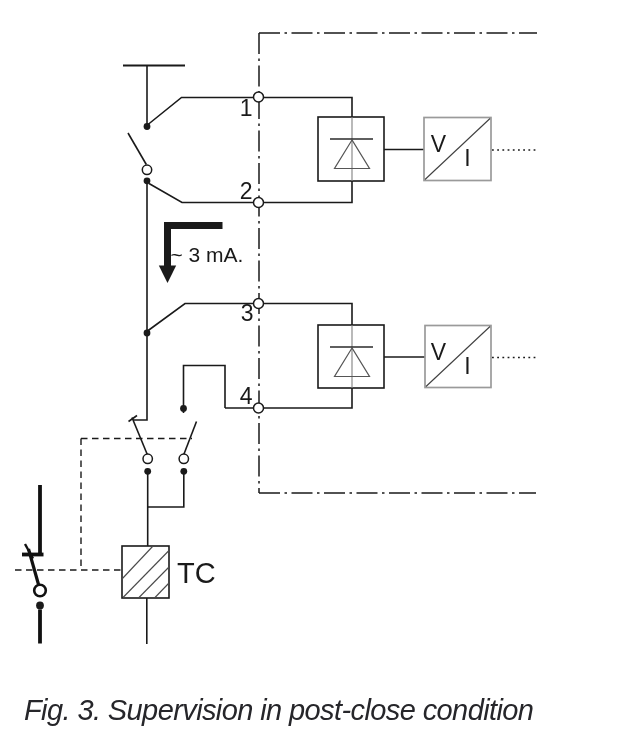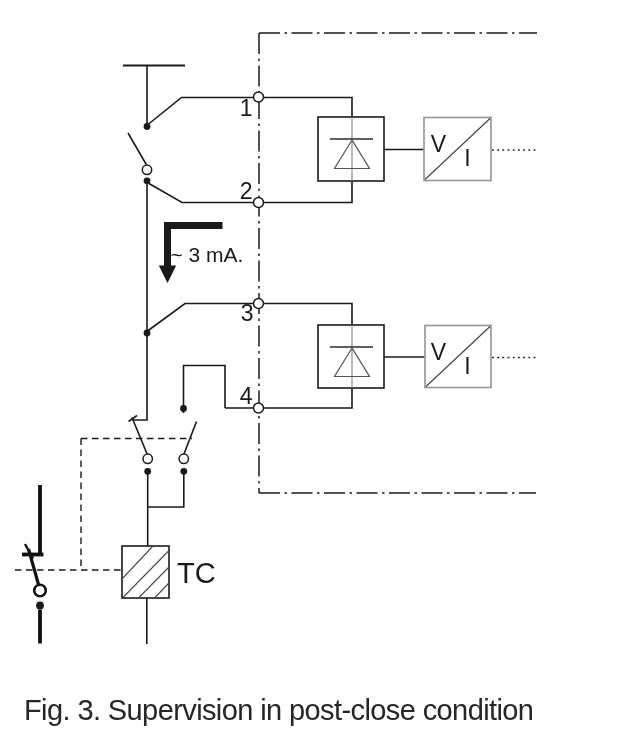--- a/index.html
+++ b/index.html
@@ -35,20 +35,21 @@
   text{fill:var(--c-line,#1a1a1a);font-family:"Liberation Sans",sans-serif;}
   .t-num{font-size:23px;}
   .t-vi{font-size:23px;}
   .t-ma{font-size:21px;}
   .t-tc{font-size:29px;}
   .caption{
     position:absolute;left:24px;top:694px;
     font-size:29px;letter-spacing:-0.6px;
     color:var(--c-caption-text,#26262a);
     white-space:nowrap;
+    font-style:italic;
   }
 </style>
 </head>
 <body>
 
 <div class="page">
   <svg width="624" height="680" viewBox="0 0 624 680">
 
     <g>
       <path class="ln w2" d="M123,65.5 H185"></path>

